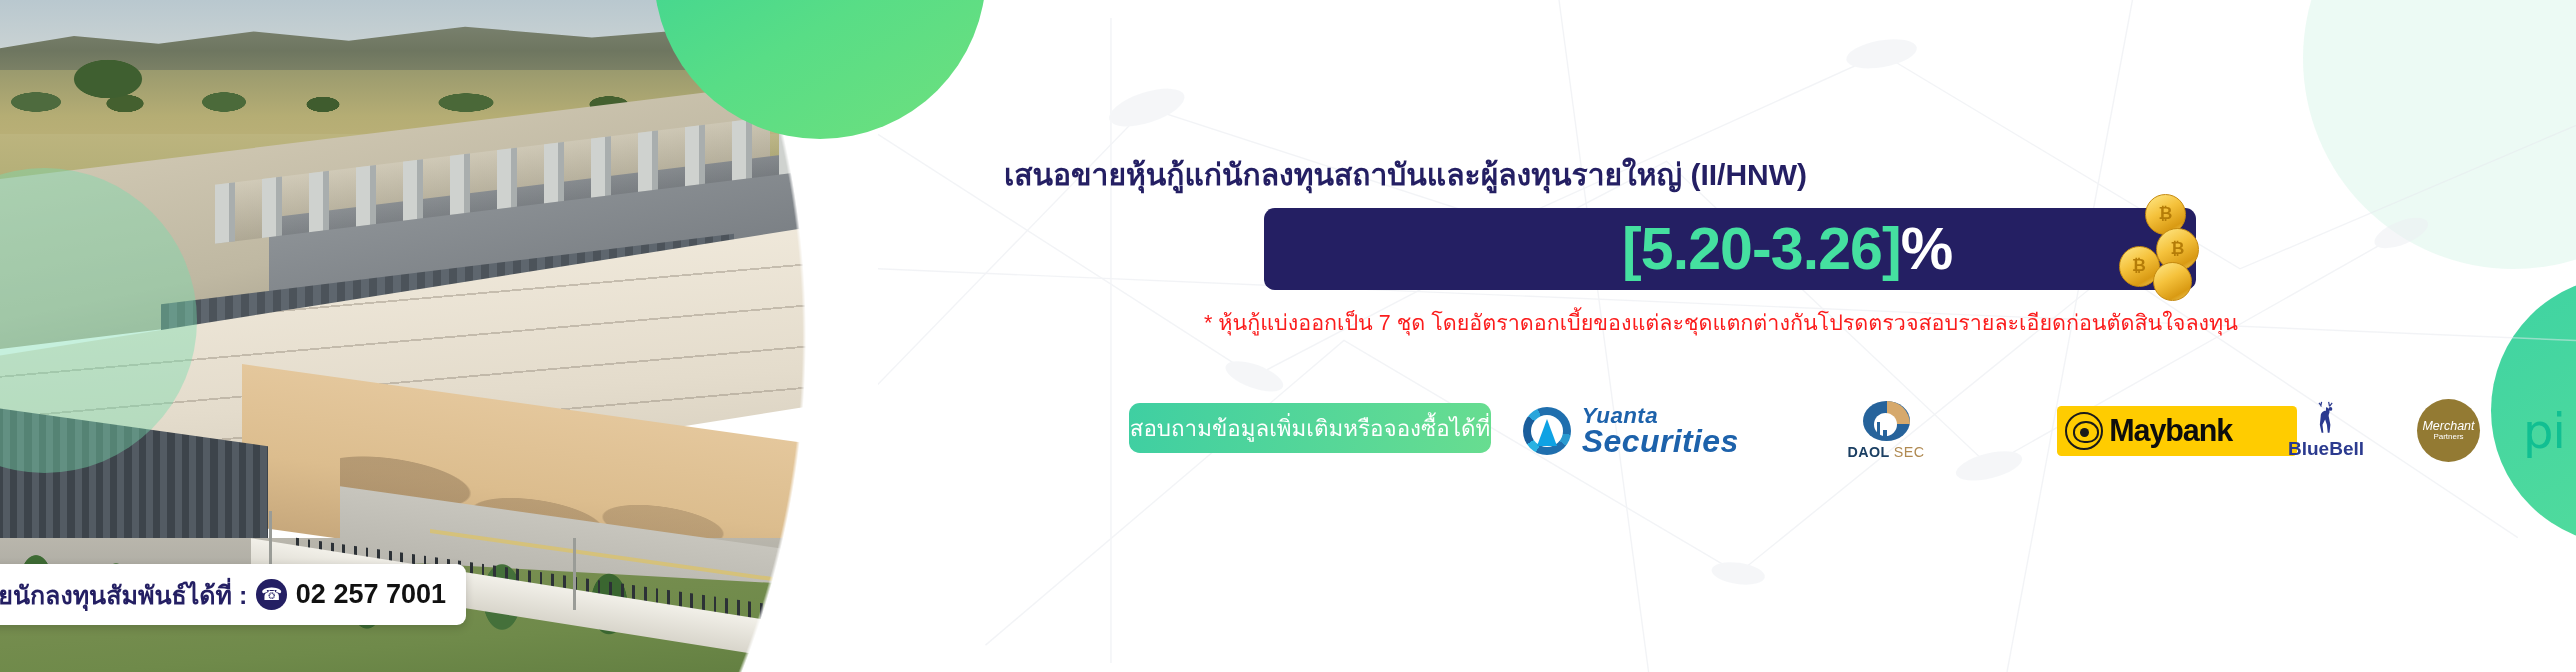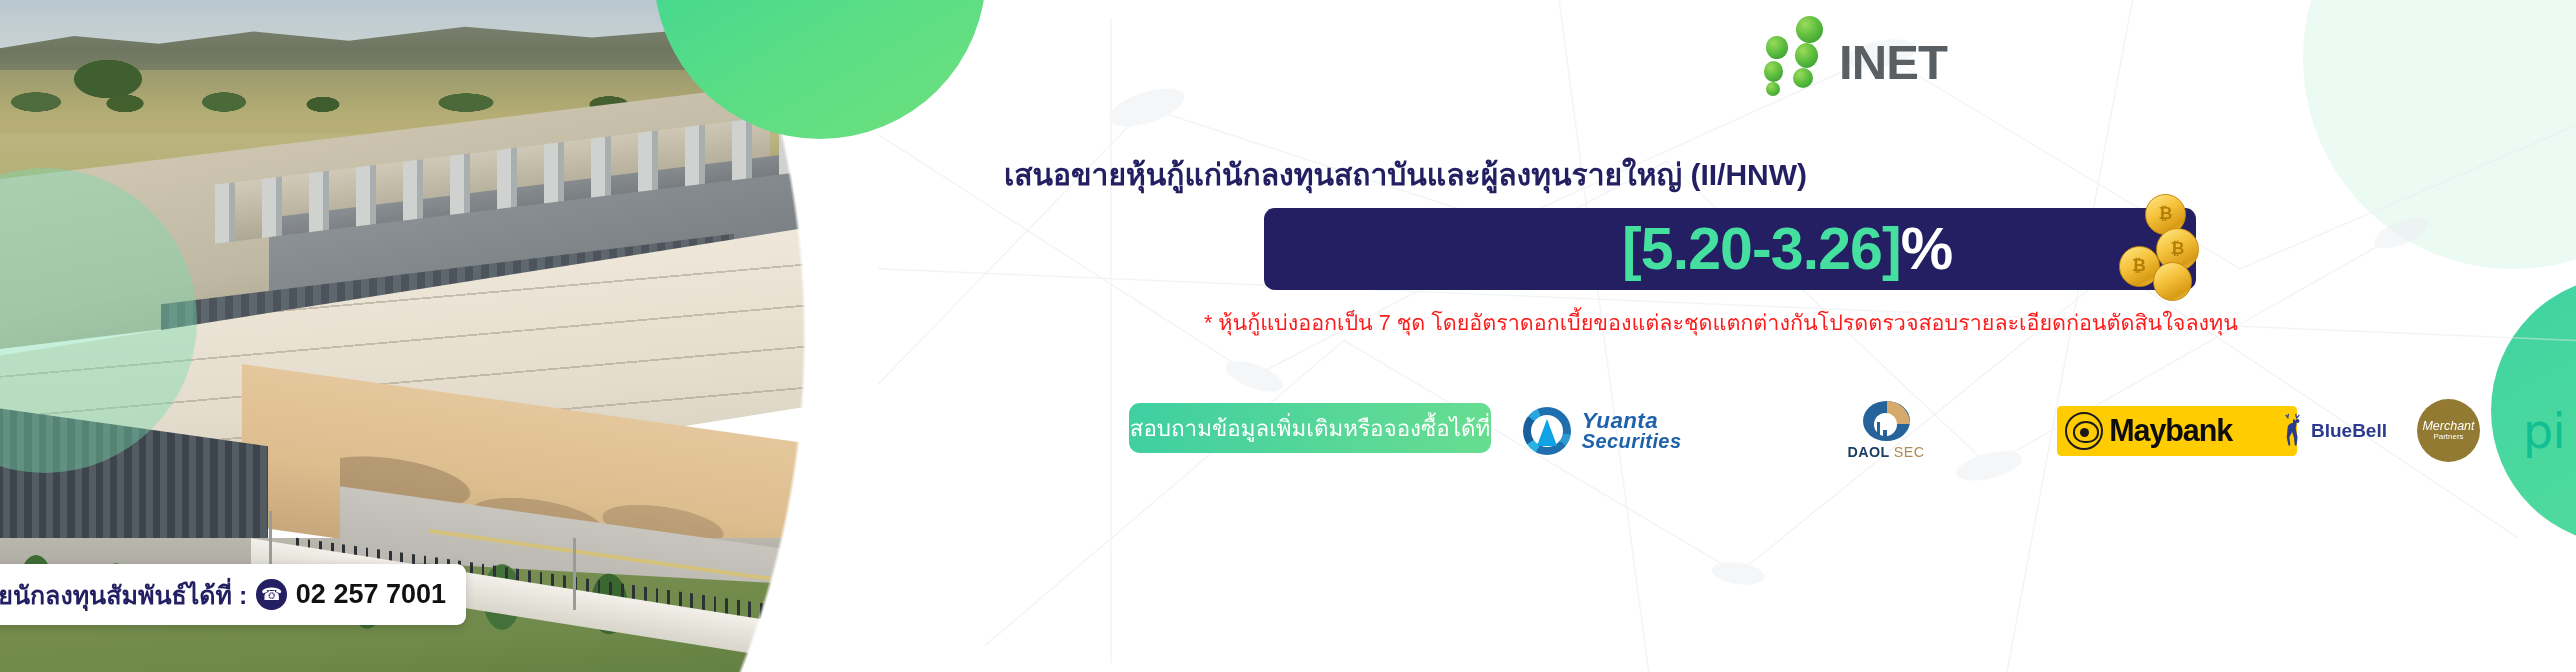--- a/index.html
+++ b/index.html
@@ -171,21 +171,21 @@
       #2ab2e2 52% 60%,#1a5e9c 60% 80%,#29a6dc 80% 88%,#1f6fae 88% 100%); }
   .yuanta-mark::before{ content:""; position:absolute; inset:8px; border-radius:50%;
     background:#fff; }
   .yuanta-mark::after{ content:""; position:absolute; left:50%; top:12.5px;
     margin-left:-10px; width:0; height:0;
     border-left:10px solid transparent; border-right:10px solid transparent;
     border-bottom:27px solid #0fa2e4; }
   .yuanta-txt{ margin-left:10.8px; color:#1d62ab; font-weight:bold; font-style:italic;
     line-height:.95; }
   .yuanta-txt .l1{ font-size:22.4px; letter-spacing:0.4px; }
-  .yuanta-txt .l2{ font-size:20px; letter-spacing:0.4px; }
+  .yuanta-txt .l2{ font-size:32px; letter-spacing:0.4px; }
 
   
   .daol{ left:699px; width:116px; flex-direction:column; justify-content:center; }
   .daol-mark{ position:relative; width:47px; height:47px; border-radius:50%;
     background:#26639b; }
   .daol-mark .pie{ position:absolute; right:0; top:0; width:23px; height:23px;
     background:#d6a96c; border-top-right-radius:23px; }
   .daol-mark .hole{ position:absolute; left:11.6px; top:11.6px; width:23px; height:23px;
     border-radius:50%; background:#fff; }
   .daol-mark .bars{ position:absolute; left:8px; bottom:5.4px; display:flex;
@@ -202,21 +202,21 @@
   .mb-tiger{ width:38px; height:38px; border-radius:50%; border:2.7px solid #1a1a1a;
     position:relative; background:#ffcc00; flex:none; }
   .mb-tiger::before{ content:""; position:absolute; left:6.3px; top:7.2px; width:21.5px;
     height:18px; border-radius:50% 50% 45% 45%; border:2.2px solid #1a1a1a; }
   .mb-tiger::after{ content:""; position:absolute; left:12.5px; top:14.3px; width:9px;
     height:9px; border-radius:50%; background:#1a1a1a; }
   .mb-name{ margin-left:6.3px; font-size:30.5px; font-weight:bold; color:#0d0d0d;
     letter-spacing:-1.1px; }
 
   
-  .bluebell{ left:1136px; width:122px; justify-content:flex-end; }
+  .bluebell{ left:1136px; width:122px; flex-direction:column; justify-content:flex-start; }
   .bb-txt{ font-size:19px; font-weight:bold; color:#2b3a8f; margin-top:1.8px; }
 
   
   .merchant{ left:1288px; width:72px; }
   .mp-circle{ width:63px; height:63px; border-radius:50%; background:#937a33;
     color:#fff; display:flex; flex-direction:column; align-items:center;
     justify-content:center; line-height:1.05; }
   .mp-circle .m1{ font-size:12.5px;font-style:italic; }
   .mp-circle .m2{ font-size:8px; }
 
@@ -298,31 +298,20 @@
       <ellipse cx="1120" cy="60" rx="40" ry="15" transform="rotate(-10 1120 60)"></ellipse>
       <ellipse cx="420" cy="420" rx="34" ry="13" transform="rotate(20 420 420)"></ellipse>
       <ellipse cx="1240" cy="520" rx="38" ry="14" transform="rotate(-14 1240 520)"></ellipse>
       <ellipse cx="960" cy="640" rx="30" ry="12" transform="rotate(8 960 640)"></ellipse>
       <ellipse cx="1700" cy="260" rx="32" ry="13" transform="rotate(-22 1700 260)"></ellipse>
     </g>
   </svg>
 
   <div class="content">
 
-    <div class="logo">
-      <div class="logo-dots">
-        <span class="dot" style="left:39px;top:0;width:27px;height:27px;"></span>
-        <span class="dot" style="left:9px;top:20px;width:21.5px;height:23px;"></span>
-        <span class="dot" style="left:38px;top:27px;width:23px;height:25px;"></span>
-        <span class="dot" style="left:7.2px;top:45px;width:19px;height:20.6px;"></span>
-        <span class="dot" style="left:36px;top:52px;width:20px;height:20px;"></span>
-        <span class="dot" style="left:9px;top:66px;width:14.3px;height:14.3px;"></span>
-      </div>
-      <div class="logo-text">INET</div>
-    </div>
 
     <div class="subhead">เสนอขายหุ้นกู้แก่นักลงทุนสถาบันและผู้ลงทุนรายใหญ่ (II/HNW)</div>
 
     <div class="rate-box">
       <span class="rate-value"><span>[5.20-3.26]</span><span class="rate-pct">%</span></span>
       <span class="coins">
         <span class="coin" style="left:39px;top:1.8px;width:41px;height:41px;line-height:38px;">₿</span>
         <span class="coin" style="left:50px;top:36px;width:43px;height:43px;line-height:39px;">₿</span>
         <span class="coin" style="left:12.5px;top:54px;width:41px;height:41px;line-height:38px;">₿</span>
         <span class="coin" style="left:47px;top:70px;width:39px;height:39px;line-height:36px;"></span>

